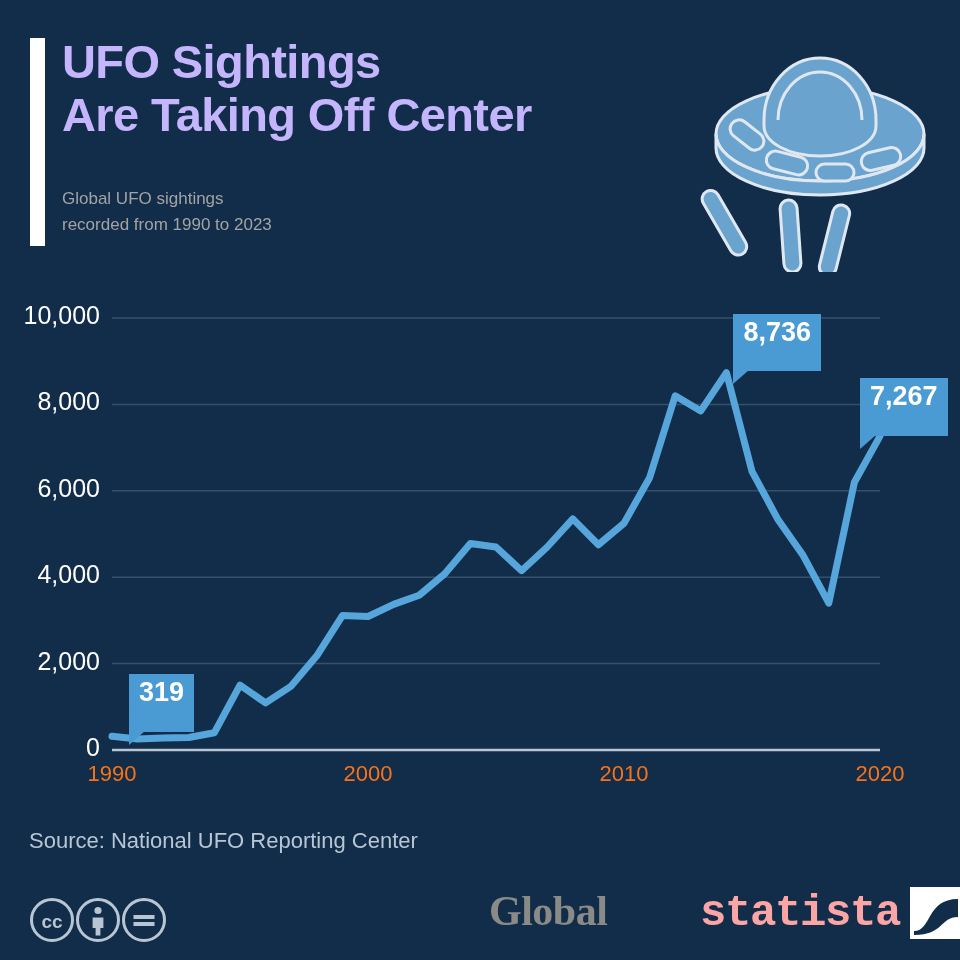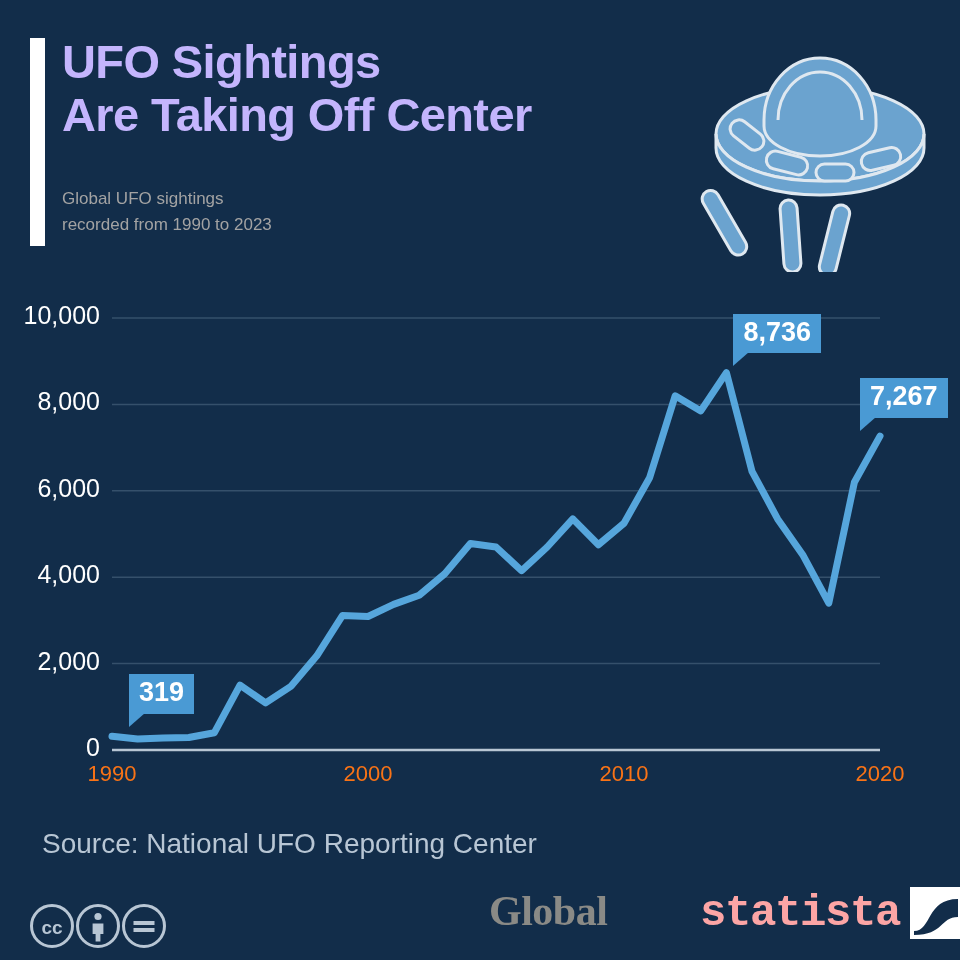--- a/index.html
+++ b/index.html
@@ -95,21 +95,21 @@
     font-size: 22px;
     text-align: center;
     white-space: nowrap;
   }
   .point-label {
     position: absolute;
     background: #4a9ad4;
     color: #ffffff;
     font-size: 27px;
     font-weight: bold;
-    padding: 4px 10px 6px 10px;
+    padding: 4px 10px 24px 10px;
     white-space: nowrap;
     line-height: 1.1;
   }
   .point-label .tail {
     position: absolute;
     left: 0;
     bottom: -13px;
     width: 0;
     height: 0;
     border-left: 16px solid #4a9ad4;
@@ -119,30 +119,30 @@
   
   #footer {
     position: absolute;
     left: 0;
     top: 805px;
     width: 960px;
     height: 155px;
   }
   #source-text {
     position: absolute;
-    left: 42px;
+    left: 29px;
     top: 23px;
     color: #b8c6d4;
-    font-size: 28px;
+    font-size: 22px;
     white-space: nowrap;
   }
   #cc-badges {
     position: absolute;
     left: 29px;
-    top: 98px;
+    top: 92px;
     display: flex;
   }
   #forbes-logo {
     position: absolute;
     left: 489px;
     top: 82px;
     color: #8a8a86;
     font-family: "Liberation Serif", serif;
     font-size: 42px;
     font-weight: bold;

